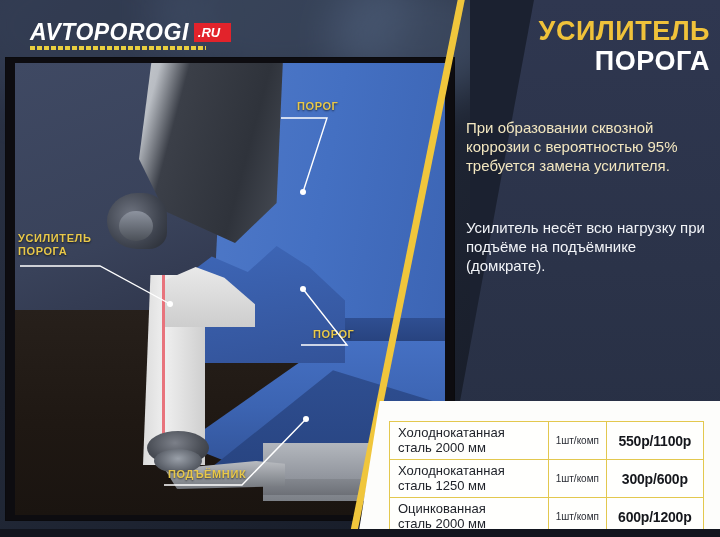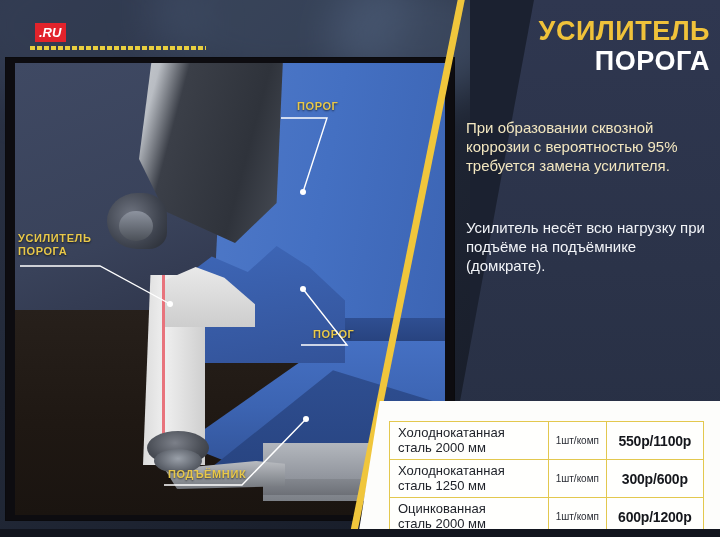--- a/index.html
+++ b/index.html
@@ -223,21 +223,21 @@
 
   
   #logo{position:absolute;left:30px;top:20px;display:flex;align-items:flex-start;}
   #logo .word{
     color:#ffffff;font-size:23px;font-weight:bold;font-style:italic;
     letter-spacing:.5px;line-height:24px;
   }
   #logo .ru{
     background:#e2232b;color:#ffffff;
     font-size:13px;font-weight:bold;font-style:italic;
-    padding:3px 5px 3px 4px;margin-left:5px;margin-top:3px;
+    padding:3px 11px 3px 4px;margin-left:5px;margin-top:3px;
     line-height:13px;
   }
   #logo-underline{
     position:absolute;left:30px;top:46px;width:176px;height:4px;
     background:repeating-linear-gradient(90deg,#e9cf3f 0 5px,transparent 5px 7px);
   }
 
   
   #bottom-strip{
     position:absolute;left:0;bottom:0;width:720px;height:8px;
@@ -344,18 +344,19 @@
         <td class="c-name">Оцинкованная
 сталь 2000 мм</td>
         <td class="c-qty">1шт/комп</td>
         <td class="c-price">600р/1200р</td>
       </tr>
     </tbody>
   </table>
 
 
   <div id="logo">
+    <span class="word">AVTOPOROGI</span>
     <span class="ru">.RU</span>
   </div>
   <div id="logo-underline"></div>
 
   <div id="bottom-strip"></div>
 </div>
 
 </body></html>

